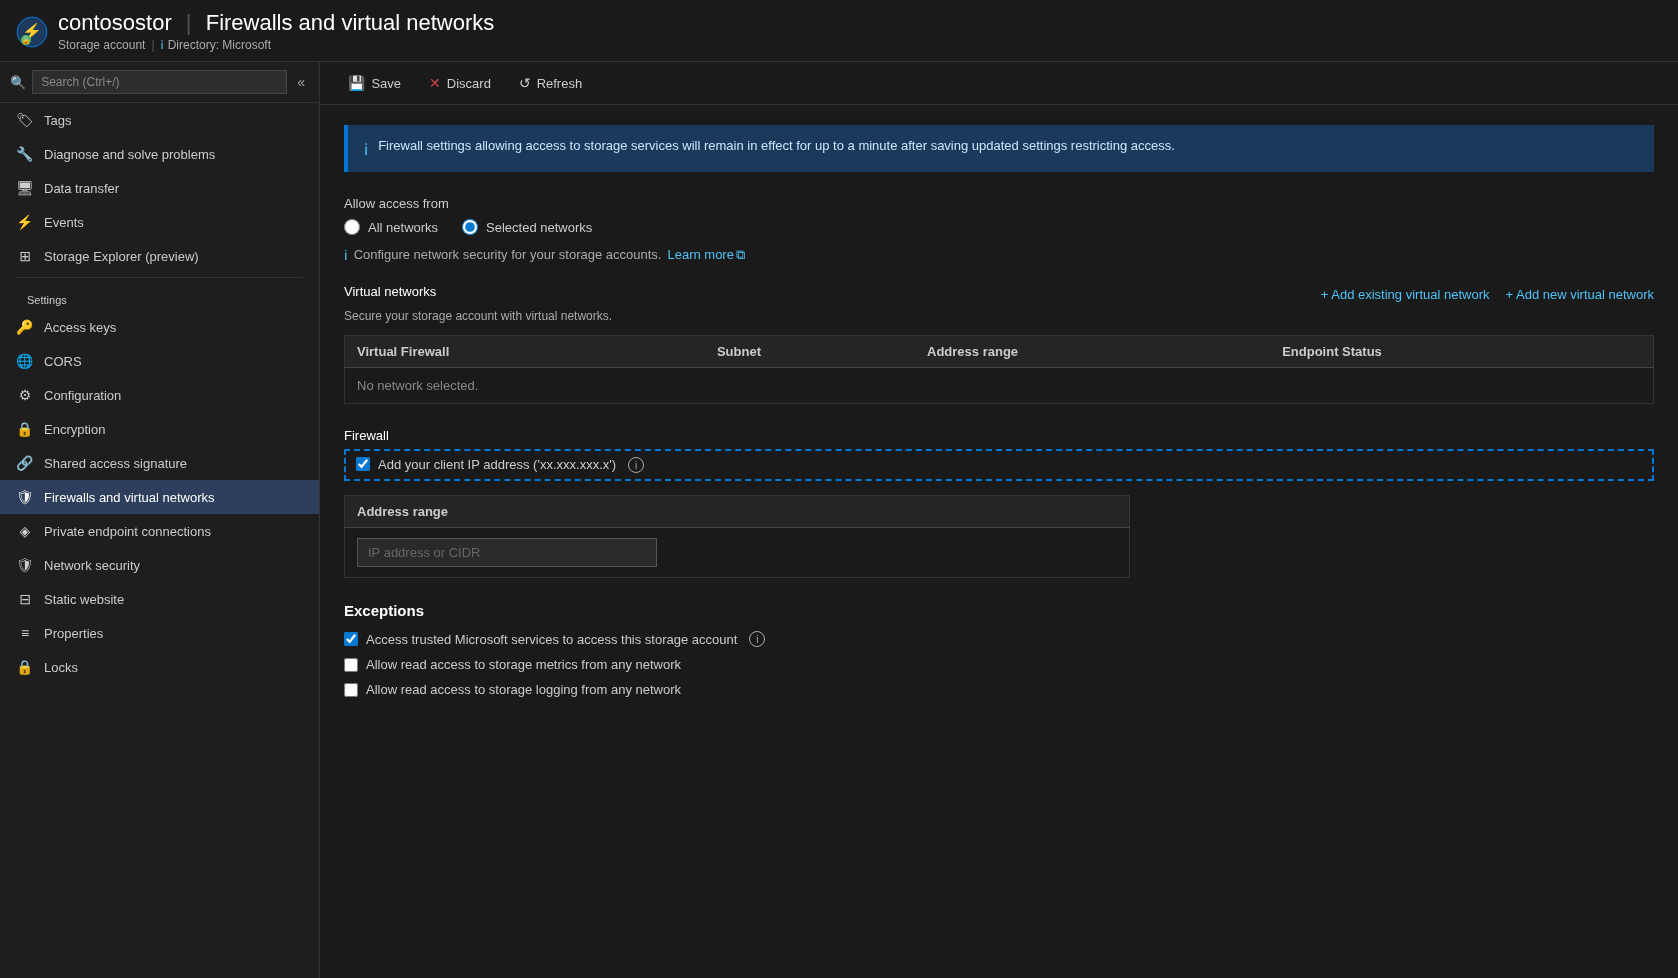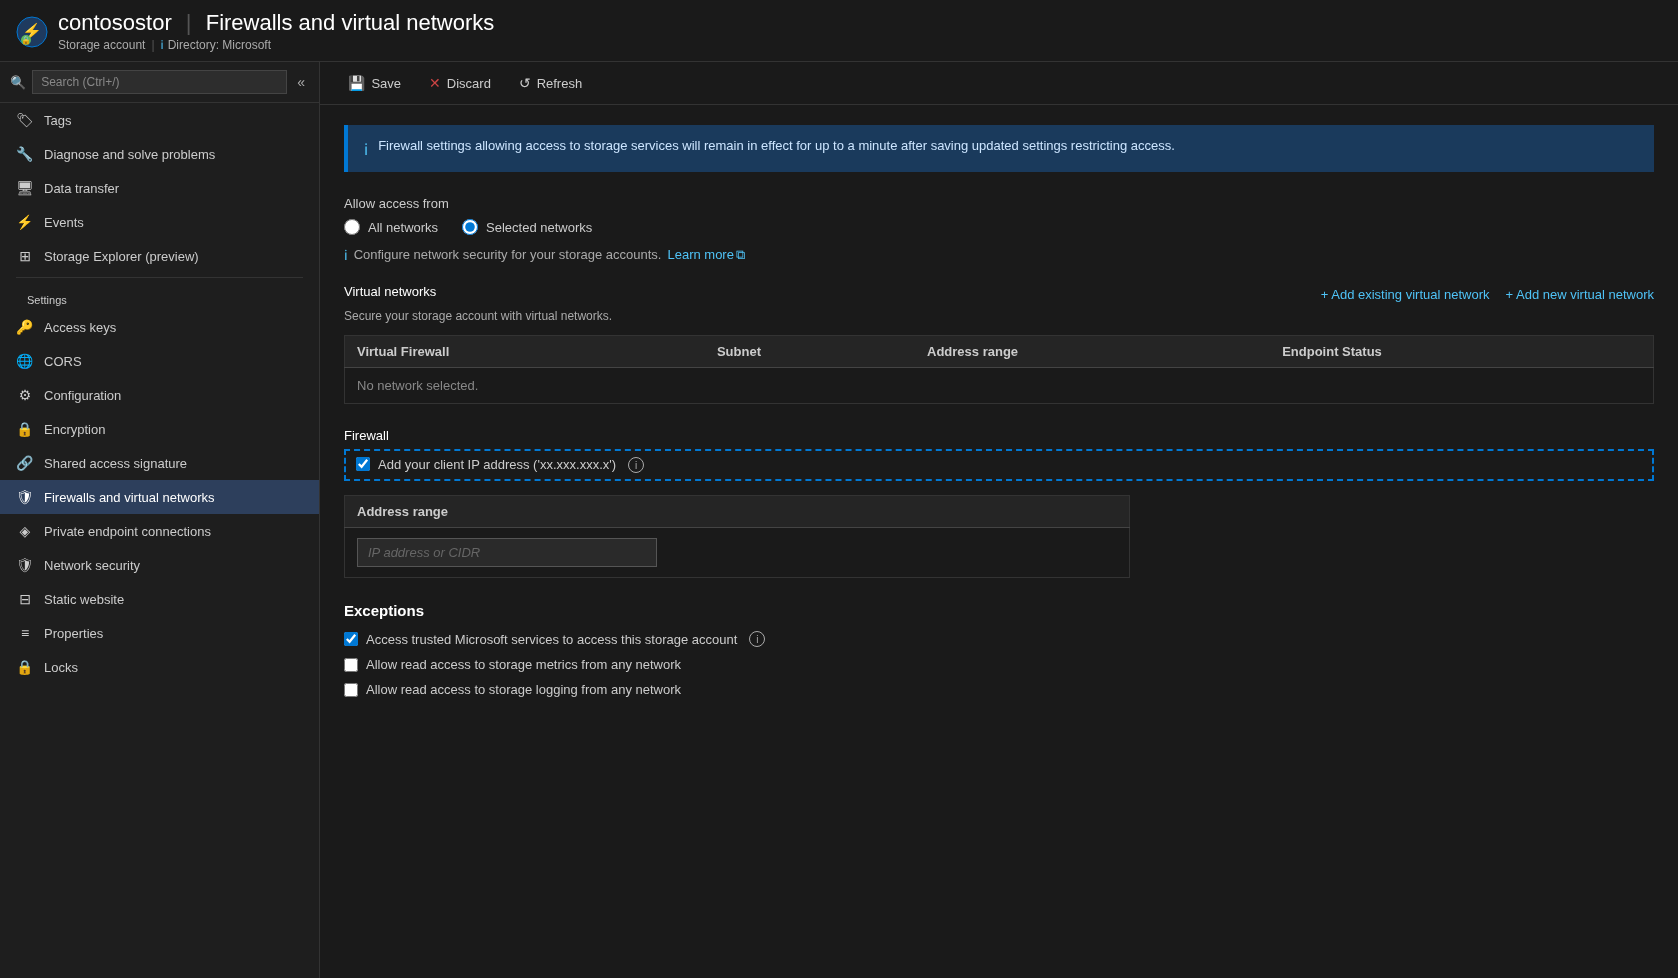--- a/index.html
+++ b/index.html
@@ -377,21 +377,20 @@
     }
 
     .ip-input {
       background: #2a2a2a;
       border: 1px solid #555;
       color: #ccc;
       padding: 6px 10px;
       font-size: 13px;
       width: 300px;
       outline: none;
-      font-style: italic;
     }
     .ip-input::placeholder { color: #666; }
 
     
     .exceptions-section {
       margin-bottom: 24px;
     }
     .exceptions-title {
       font-size: 15px;
       font-weight: 600;

